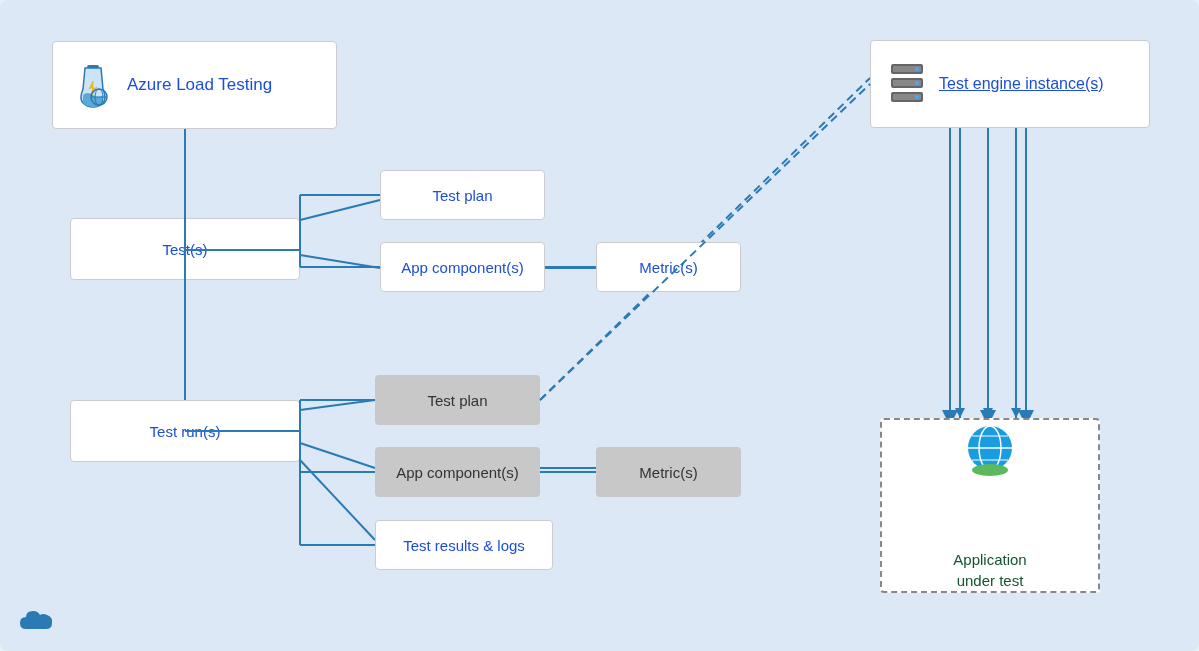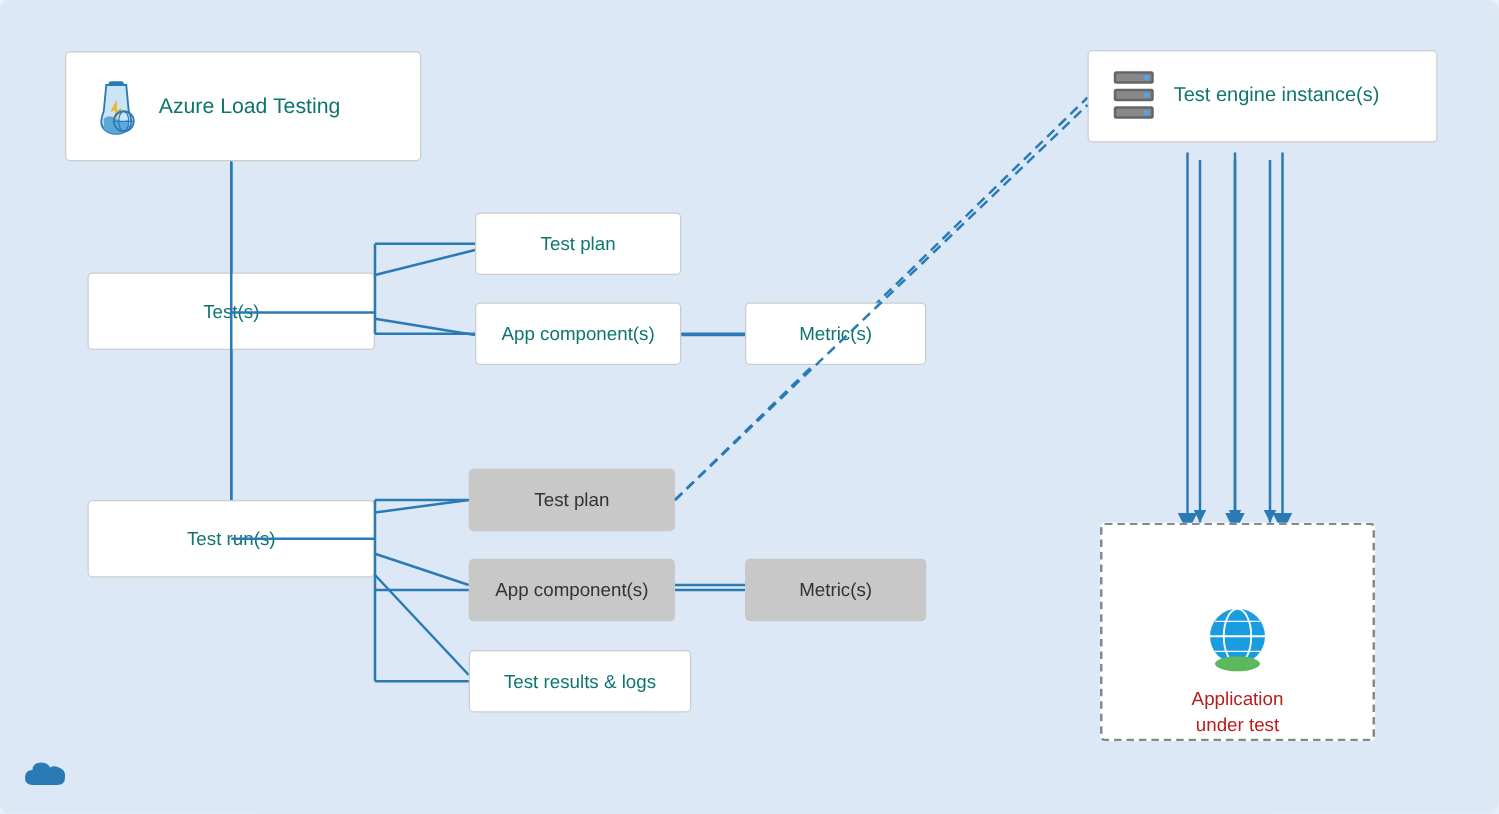--- a/index.html
+++ b/index.html
@@ -18,21 +18,21 @@
       border-radius: 8px;
     }
     .box {
       background: white;
       border: 1.5px solid #ccc;
       border-radius: 4px;
       display: flex;
       align-items: center;
       justify-content: center;
       font-size: 15px;
-      color: #0f766e;
+      color: #1d4ed8;
       position: absolute;
     }
     .box-gray {
       background: #c8c8c8;
       border: none;
       border-radius: 4px;
       display: flex;
       align-items: center;
       justify-content: center;
       font-size: 15px;
@@ -66,23 +66,23 @@
       margin: 0 auto 8px auto;
     }
     .app-box {
       background: white;
       border: 2px dashed #888;
       border-radius: 4px;
       position: absolute;
       display: flex;
       flex-direction: column;
       align-items: center;
-      justify-content: flex-end;
+      justify-content: space-between;
       font-size: 15px;
-      color: #b91c1c;
+      color: #14532d;
       text-align: center;
     }
     .cloud-icon {
       position: absolute;
       bottom: 12px;
       left: 16px;
     }
   </style>
 </head>
 <body>
@@ -168,21 +168,21 @@
   </div>
 
   <div class="box-gray" style="left:596px; top:447px; width:145px; height:50px;">
     <span>Metric(s)</span>
   </div>
 
   <div class="box" style="left:375px; top:520px; width:178px; height:50px;">
     <span>Test results &amp; logs</span>
   </div>
 
-  <div class="box" style="left:870px; top:40px; width:280px; height:74px; padding:0 16px; justify-content:flex-start;">
+  <div class="box" style="left:870px; top:40px; width:280px; height:88px; padding:0 16px; justify-content:flex-start;text-decoration:underline;">
 
     <svg class="engine-icon" viewBox="0 0 40 44">
       <rect x="4" y="2" width="32" height="10" rx="2" fill="#666"></rect>
       <rect x="6" y="4" width="28" height="6" rx="1" fill="#888"></rect>
       <circle cx="30" cy="7" r="2" fill="#4af"></circle>
       <rect x="4" y="16" width="32" height="10" rx="2" fill="#666"></rect>
       <rect x="6" y="18" width="28" height="6" rx="1" fill="#888"></rect>
       <circle cx="30" cy="21" r="2" fill="#4af"></circle>
       <rect x="4" y="30" width="32" height="10" rx="2" fill="#666"></rect>
       <rect x="6" y="32" width="28" height="6" rx="1" fill="#888"></rect>

